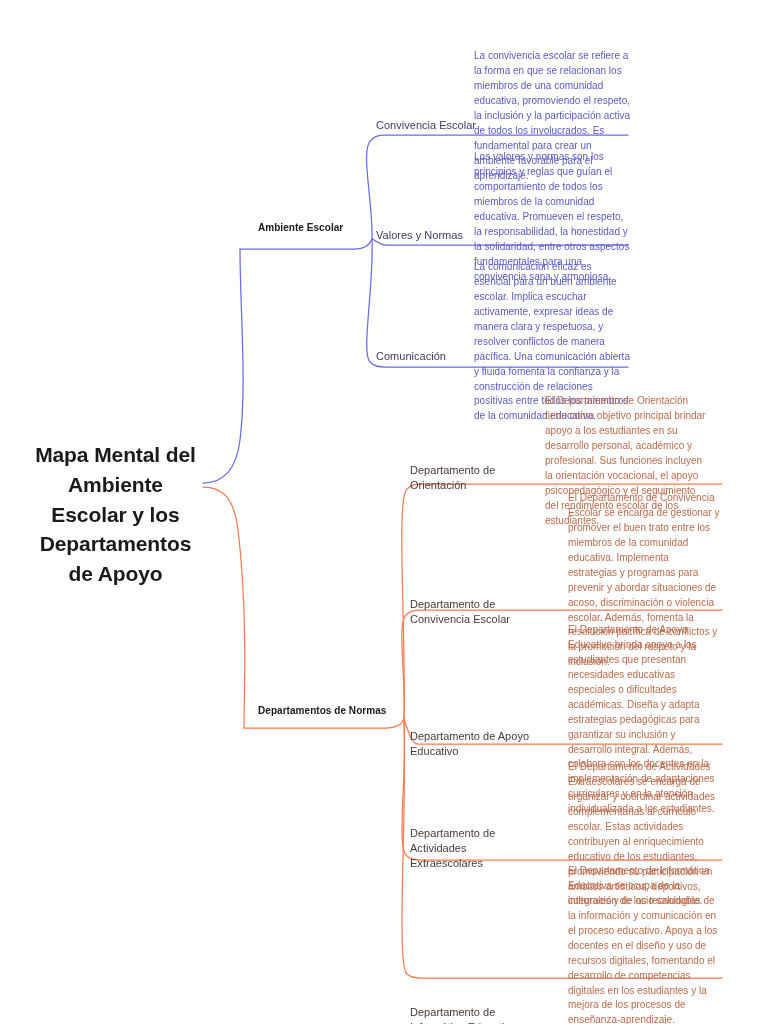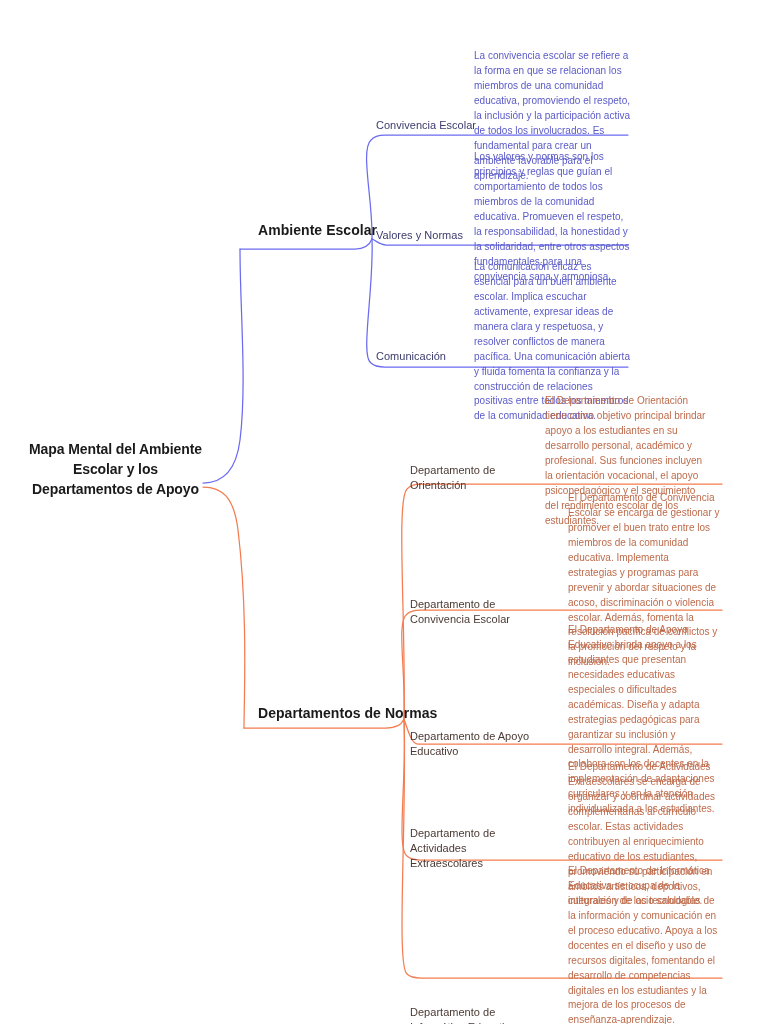--- a/index.html
+++ b/index.html
@@ -24,29 +24,29 @@
   }
   .node {
     position: absolute;
   }
   
   #central {
     left: 28px;
     top: 440px;
     width: 175px;
     text-align: center;
-    font-size: 14px;
+    font-size: 21px;
     font-weight: bold;
     line-height: 1.42;
     color: #1a1a1a;
     letter-spacing: -0.1px;
   }
   
   .l1-label {
-    font-size: 14px;
+    font-size: 10px;
     font-weight: bold;
     color: #1a1a1a;
     white-space: nowrap;
     letter-spacing: 0.05px;
   }
   #l1-ambiente { left: 258px; top: 222px; }
   #l1-departamentos { left: 258px; top: 705px; }
 
   
   .l2-label {

